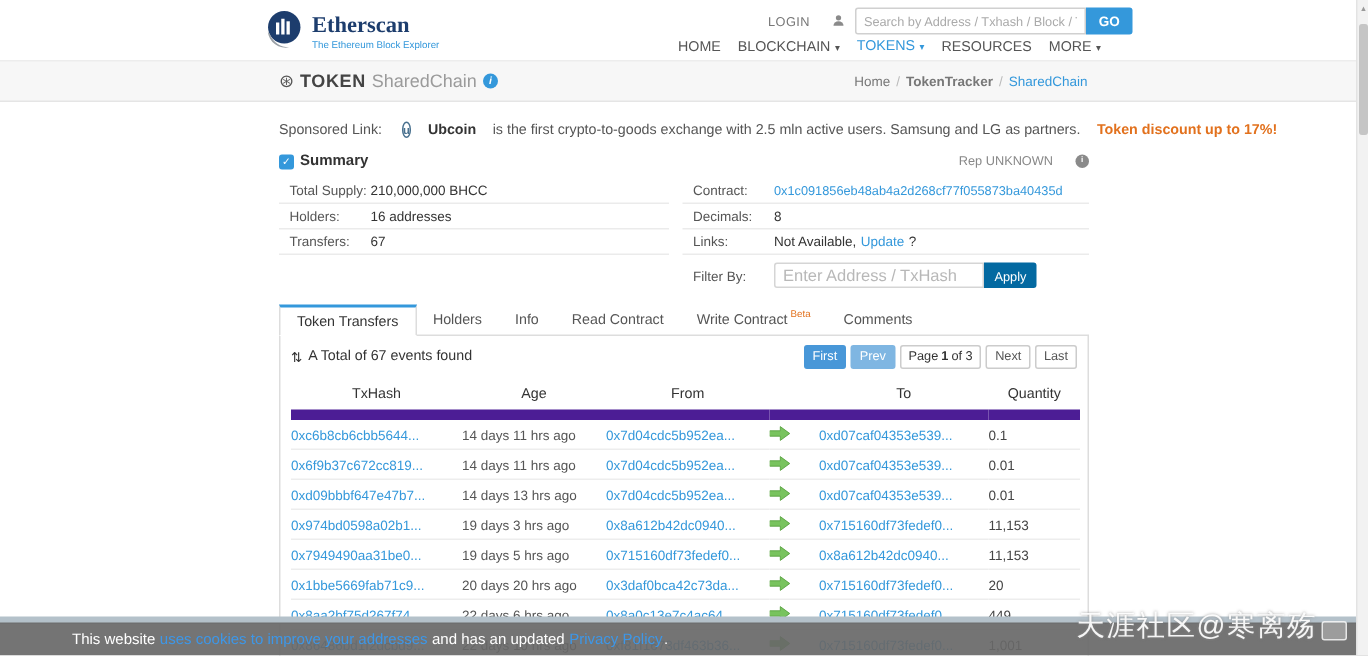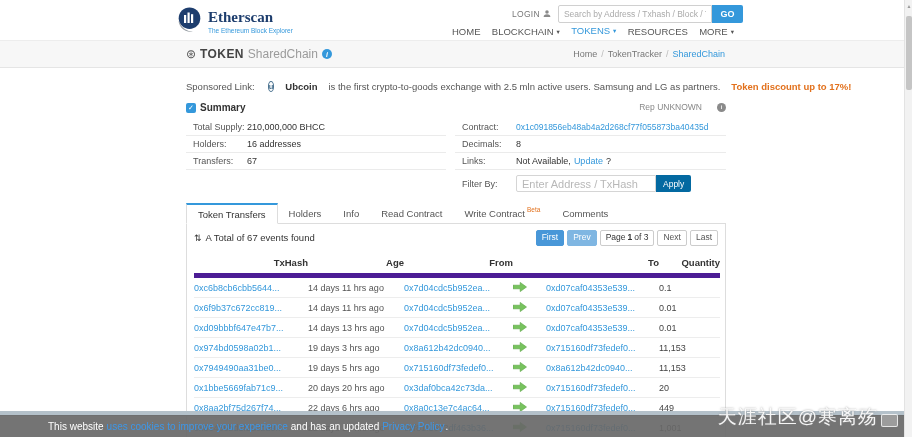--- a/index.html
+++ b/index.html
@@ -9,21 +9,21 @@
     font-family:"Liberation Sans", sans-serif;
   }
   a { text-decoration:none; cursor:pointer; }
 
   
   .top-header { position:relative; height:40px; background:#fff; }
   .logo { position:absolute; left:176px; top:6px; display:flex; align-items:center; gap:5px; cursor:pointer; }
   .logo-text .logo-name { font-family:"Liberation Serif", serif; font-weight:bold; color:#1d3d6d; font-size:15px; line-height:1; }
   .logo-text .logo-tag { font-size:6.5px; color:#3498db; margin-top:2px; }
   .login-search { position:absolute; top:5px; left:512px; display:flex; align-items:center; }
-  .login { font-size:8.5px; color:#777; letter-spacing:.3px; display:flex; align-items:center; gap:3px; margin-right:7px; }
+  .login { font-size:8.5px; color:#777; letter-spacing:.3px; display:flex; align-items:center; gap:15px; margin-right:7px; }
   .search-input { width:154px; height:18px; border:1px solid #d0d0d0; border-radius:2px 0 0 2px; font-size:8.5px; padding:0 5px; color:#333; outline:none; font-family:inherit; }
   .search-input::placeholder { color:#aaa; }
   .go-btn { height:18px; width:31px; background:#3498db; color:#fff; border:none; border-radius:0 2px 2px 0; font-size:9px; font-weight:bold; cursor:pointer; font-family:inherit; }
   .main-nav { position:absolute; top:25px; left:452px; width:282px; display:flex; justify-content:space-between; font-size:9.5px; color:#555; }
   .nav-item { padding-bottom:4px; display:flex; gap:3px; align-items:center; cursor:pointer; }
   .nav-item.active { color:#3498db; border-bottom:2px solid #3498db; }
   .caret { font-size:6.5px; color:inherit; }
 
   
   .title-bar { height:28px; background:#f7f7f7; border-top:1px solid #ededed; border-bottom:1px solid #e5e5e5; position:relative; }
@@ -76,21 +76,21 @@
   .events-panel { border:1px solid #ddd; border-top:none; background:#fff; }
   .total-row { display:flex; align-items:center; padding:6px 7px; font-size:9.5px; color:#333; }
   .sort-icon { font-size:9px; margin-right:4px; color:#333; }
   .pagination { margin-left:auto; display:flex; gap:3px; align-items:center; }
   .pg { font-size:8.5px; padding:2px 5px 3px; border-radius:2px; border:1px solid #ccc; background:#fff; color:#555; line-height:1; cursor:pointer; font-family:inherit; }
   .pg.btn-first { background:#4897d8; border-color:#4897d8; color:#fff; }
   .pg.btn-prev  { background:#7fb6e2; border-color:#7fb6e2; color:#fff; }
   .pg.page-indicator { color:#333; display:flex; gap:2px; cursor:default; }
 
   table { width:526px; margin:1px 7px 0; border-collapse:collapse; table-layout:fixed; font-size:9px; }
-  th { text-align:right; font-size:9.5px; color:#333; border-bottom:5px solid #4c1d95; padding:4px 0 5px; font-weight:bold; }
+  th { text-align:center; font-size:9.5px; color:#333; border-bottom:7px solid #4c1d95; padding:4px 0 5px; font-weight:normal; }
   td { padding:4px 0 3px; border-bottom:1px solid #ededed; color:#444; white-space:nowrap; overflow:hidden; }
   td a { color:#3498db; }
   .age-cell { color:#555; }
   .arrow-wrap { display:inline-block; line-height:0; }
 
   
   .hscrollbar { position:absolute; left:0; bottom:21px; width:912px; height:5px; background:#b4c1ca; z-index:4; }
   .cookie-bar { position:absolute; left:0; bottom:0; width:912px; height:22px; background:rgba(104,104,104,0.92);
     display:flex; align-items:center; padding-left:48px; font-size:10px; color:#fff; z-index:5; gap:3px; white-space:nowrap; }
   .cookie-bar a { color:#3d97e8; }
@@ -162,21 +162,21 @@
 <div class="title-bar">
   <div class="page-title">
     <span class="badge-icon">⊛</span>
     <span class="title-token">TOKEN</span>
     <span class="title-name">SharedChain</span>
     <span class="info-icon">i</span>
   </div>
   <div class="breadcrumb">
     <a style="color:#777;">Home</a>
     <span class="crumb-sep">/</span>
-    <a style="color:#777;">TokenTracker</a>
+    <a style="color:#777;font-weight:bold;">TokenTracker</a>
     <span class="crumb-sep">/</span>
     <a class="crumb-current">SharedChain</a>
   </div>
 </div>
 
 <div class="container">
 
   <div class="sponsored">
     <span style="margin-right:2px;">Sponsored Link:</span>
     <span class="coin-icon">u</span>
@@ -424,21 +424,21 @@
   </tr>
 </tbody>
     </table>
   </div>
 </div>
 
 <div class="hscrollbar"></div>
 
 <div class="cookie-bar">
   <span>This website</span>
-  <a>uses cookies to improve your experience</a>
+  <a>uses cookies to improve your addresses</a>
   <span>and has an updated</span>
   <a>Privacy Policy</a>
   <span class="cookie-post">.</span>
 </div>
 
 <div class="watermark">
   <span>天涯社区@寒离殇</span>
   <span class="wm-box"></span>
 </div>
 

